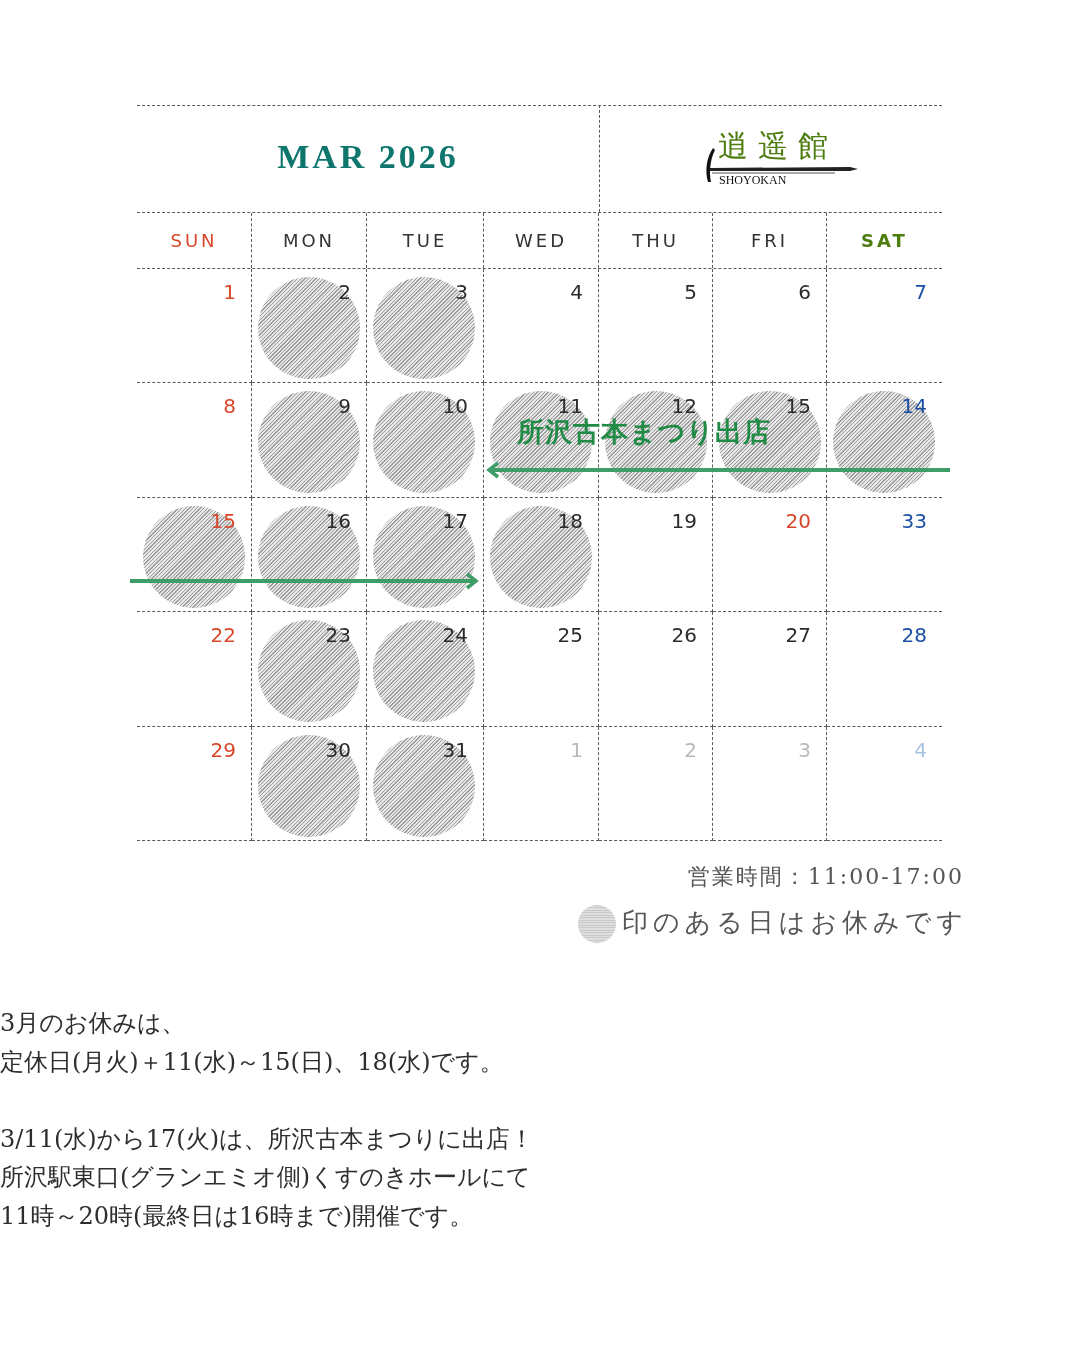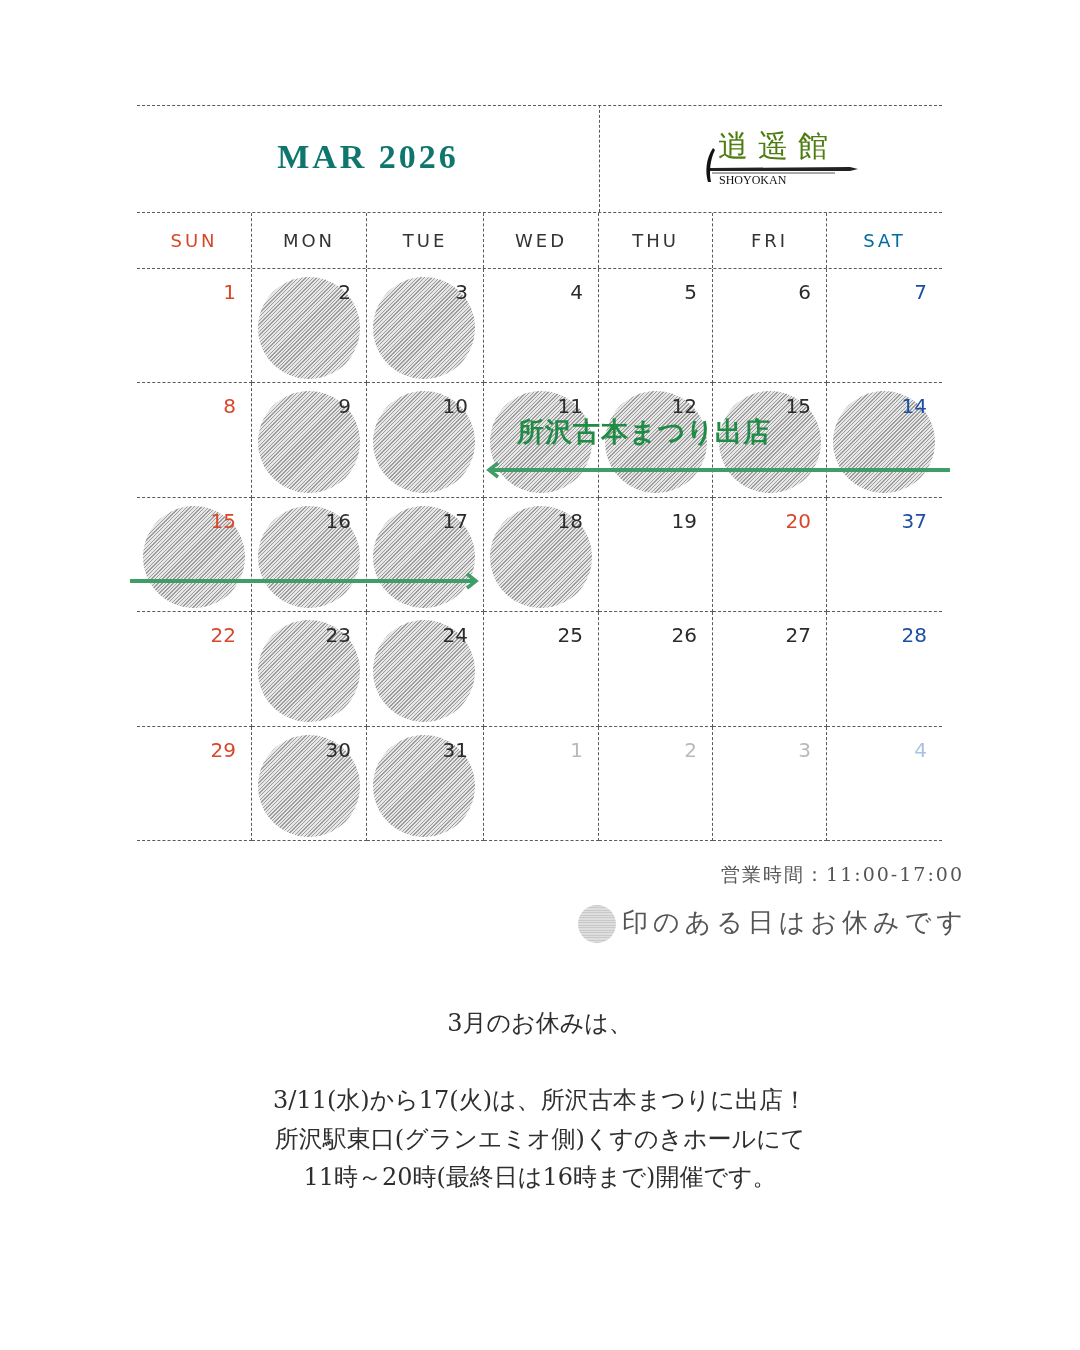--- a/index.html
+++ b/index.html
@@ -33,21 +33,21 @@
     left: 137px; top: 212px; width: 805px; height: 57px; display: grid;
     grid-template-columns: 115px 115px 117px 115px 114px 114px 115px;
     border-top: 1px dashed #5a5a5a; border-bottom: 1px dashed #5a5a5a; box-sizing: border-box;
   }
   .wd {
     display: flex; align-items: center; justify-content: center;
     font-size: 18px; letter-spacing: 3px; color: #333; border-right: 1px dashed #5a5a5a;
   }
   .wd:last-child { border-right: none; }
   .wd[data-type="sun"] { color: #d9472b; text-align: center; }
-  .wd[data-type="sat"] { color: #0369a1; }
+  .wd[data-type="sat"] { color: #4d7c0f; font-weight: bold; }
 
   
   .grid {
     left: 137px; top: 269px; width: 805px; height: 572px; display: grid;
     grid-template-columns: 115px 115px 117px 115px 114px 114px 115px;
     grid-template-rows: repeat(5, 114.4px);
   }
   .cell {
     position: relative; border-right: 1px dashed #5a5a5a; border-bottom: 1px dashed #5a5a5a;
     box-sizing: border-box;
@@ -71,35 +71,35 @@
 
   
   .event-label {
     left: 517px; top: 414px; font-family: "DejaVu Serif", serif; font-weight: bold;
     font-size: 27px; color: #1f8b45; letter-spacing: 1px; z-index: 5; white-space: nowrap;
   }
   .arrow { z-index: 4; }
 
   
   .hours {
-    right: 116px; top: 862px; font-family: "DejaVu Serif", serif; font-size: 19px;
+    right: 116px; top: 862px; font-family: "DejaVu Serif", serif; font-size: 22px;
     letter-spacing: 2px; color: #555; white-space: nowrap;
   }
   .legend-mark {
     left: 578px; top: 905px; width: 38px; height: 38px; border-radius: 50%;
     background: repeating-linear-gradient(0deg, #c9c9c9 0px, #c9c9c9 1px, #dedede 1px, #dedede 2.5px);
   }
   .closed-note {
     left: 622px; top: 905px; font-family: "DejaVu Serif", serif; font-size: 26px;
     letter-spacing: 5px; color: #555; white-space: nowrap;
   }
 
   
   .notice {
-    left: 0; top: 1004px; width: 1080px; text-align: center;
+    left: 0; top: 1004px; width: 1080px; 
     font-family: "DejaVu Serif", serif; font-size: 24px; line-height: 38.5px; color: #2e2e2e;
   }
   .notice div { min-height: 38.5px; white-space: nowrap; }
 </style>
 </head>
 <body>
 
 <div class="abs top-rule"></div>
 <div class="abs header-divider"></div>
 <div class="abs month-title">MAR 2026</div>
@@ -198,21 +198,21 @@
       <span class="mark" data-closed="true"></span>
       <span class="num" data-type="wd">18</span>
     </div>
   <div class="cell">
       <span class="num" data-type="wd">19</span>
     </div>
   <div class="cell">
       <span class="num" data-type="hol">20</span>
     </div>
   <div class="cell">
-      <span class="num" data-type="sat">37</span>
+      <span class="num" data-type="sat">33</span>
     </div>
 
   <div class="cell">
       <span class="num" data-type="sun">22</span>
     </div>
   <div class="cell">
       <span class="mark" data-closed="true"></span>
       <span class="num" data-type="wd">23</span>
     </div>
   <div class="cell">
@@ -266,17 +266,18 @@
   <line x1="0" y1="9" x2="346" y2="9" stroke="#3f9d67" stroke-width="4"></line>
   <polyline points="337,2 346,9 337,16" fill="none" stroke="#3f9d67" stroke-width="3.5" stroke-linejoin="miter"></polyline>
 </svg>
 
 <div class="abs hours">営業時間：11:00-17:00</div>
 <div class="abs legend-mark"></div>
 <div class="abs closed-note">印のある日はお休みです</div>
 
 <div class="abs notice">
   <div>3月のお休みは、</div>
+  <div>定休日(月火)＋11(水)～15(日)、18(水)です。</div>
   <div></div>
   <div>3/11(水)から17(火)は、所沢古本まつりに出店！</div>
   <div>所沢駅東口(グランエミオ側)くすのきホールにて</div>
   <div>11時～20時(最終日は16時まで)開催です。</div>
 </div>
 
 </body></html>

